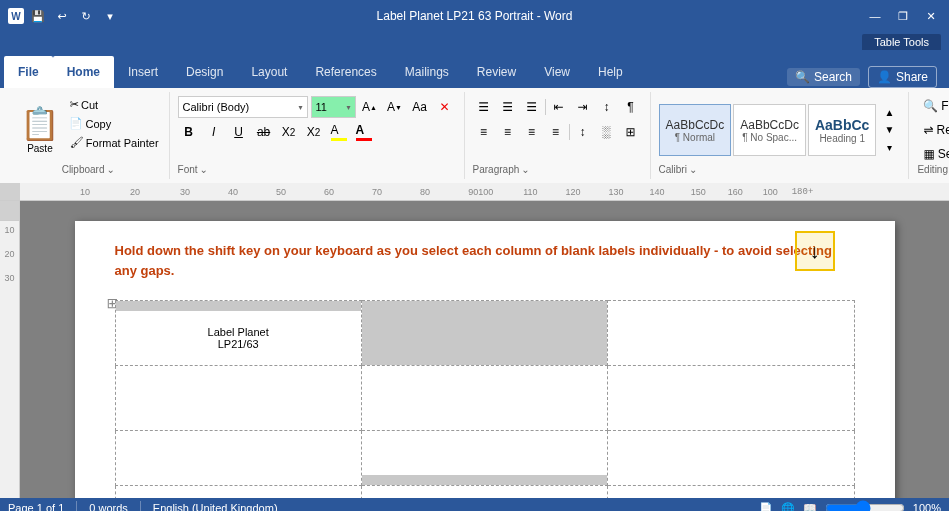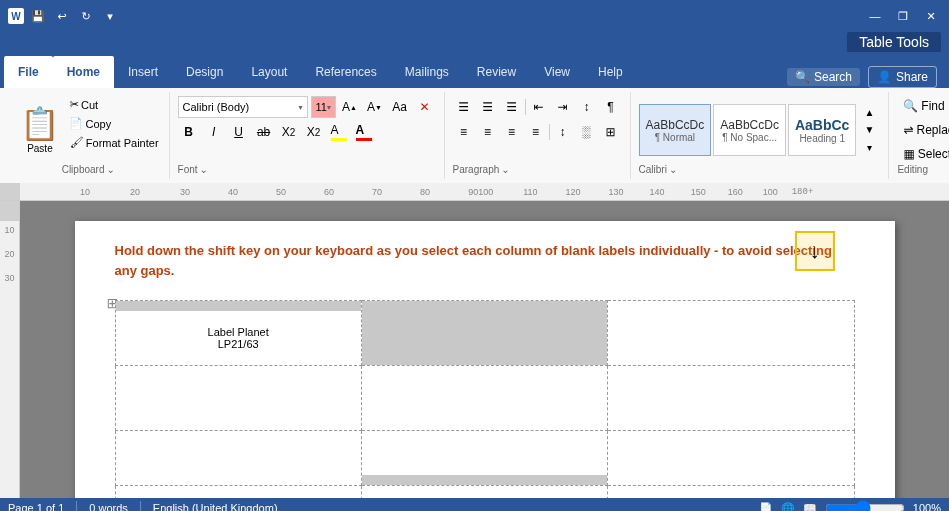--- a/index.html
+++ b/index.html
@@ -26,21 +26,21 @@
     .table-tools-bar {
       background: #2b579a;
       color: white;
       height: 20px;
       display: flex;
       align-items: center;
       padding: 0 8px;
       font-size: 11px;
       justify-content: flex-end;
     }
-    .table-tools-label { background: #1e4078; padding: 2px 12px; border-radius: 2px 2px 0 0; color: white; font-size: 14px; }
+    .table-tools-label { background: #1e4078; padding: 2px 12px; border-radius: 2px 2px 0 0; color: white; font-size: 11px; }
     .ribbon-tab {
       padding: 6px 14px;
       font-size: 12px;
       cursor: pointer;
       color: rgba(255,255,255,0.85);
       height: 32px;
       display: flex;
       align-items: center;
       border-radius: 2px 2px 0 0;
     }
@@ -67,25 +67,25 @@
       font-size: 11px;
       cursor: pointer;
       display: flex;
       align-items: center;
       justify-content: space-between;
       width: 130px;
       height: 22px;
     }
     .font-size-select {
       border: 1px solid #ccc;
-      background: #fca5a5;
+      background: #86efac;
       padding: 2px 4px;
       font-size: 11px;
       cursor: pointer;
-      width: 25px;
+      width: 45px;
       height: 22px;
       display: flex;
       align-items: center;
       justify-content: space-between;
     }
     .icon-btn {
       width: 22px; height: 22px;
       display: flex; align-items: center; justify-content: center;
       cursor: pointer; border-radius: 2px; font-size: 12px;
     }
@@ -249,20 +249,21 @@
 <body>
 
 <div class="title-bar">
   <div class="title-bar-left">
     <div class="title-icon">W</div>
     <div class="title-btn">💾</div>
     <div class="title-btn">↩</div>
     <div class="title-btn">↻</div>
     <div class="title-btn">▾</div>
   </div>
+  <div class="title-bar-center">Label Planet LP21 63 Portrait - Word</div>
   <div class="title-bar-right">
     <div class="title-btn">—</div>
     <div class="title-btn">❐</div>
     <div class="title-btn close">✕</div>
   </div>
 </div>
 
 <div class="table-tools-bar">
   <span class="table-tools-label">Table Tools</span>
 </div>

